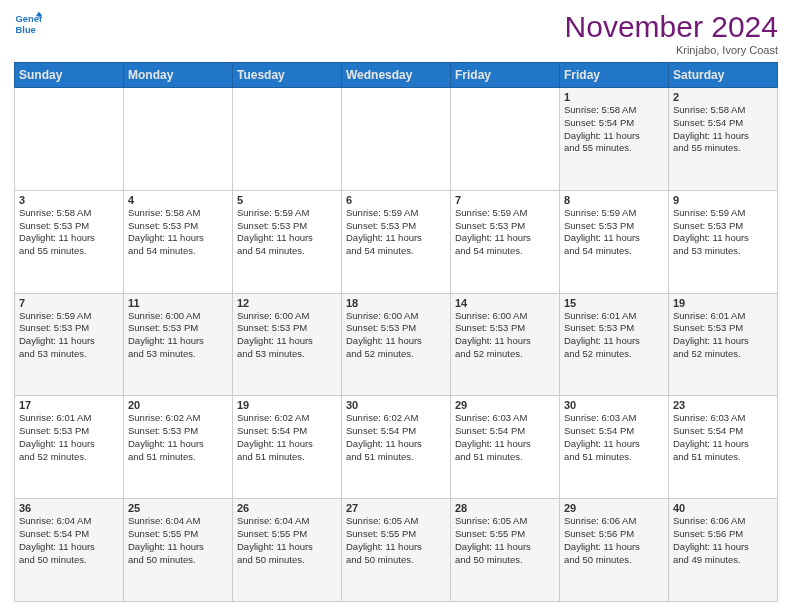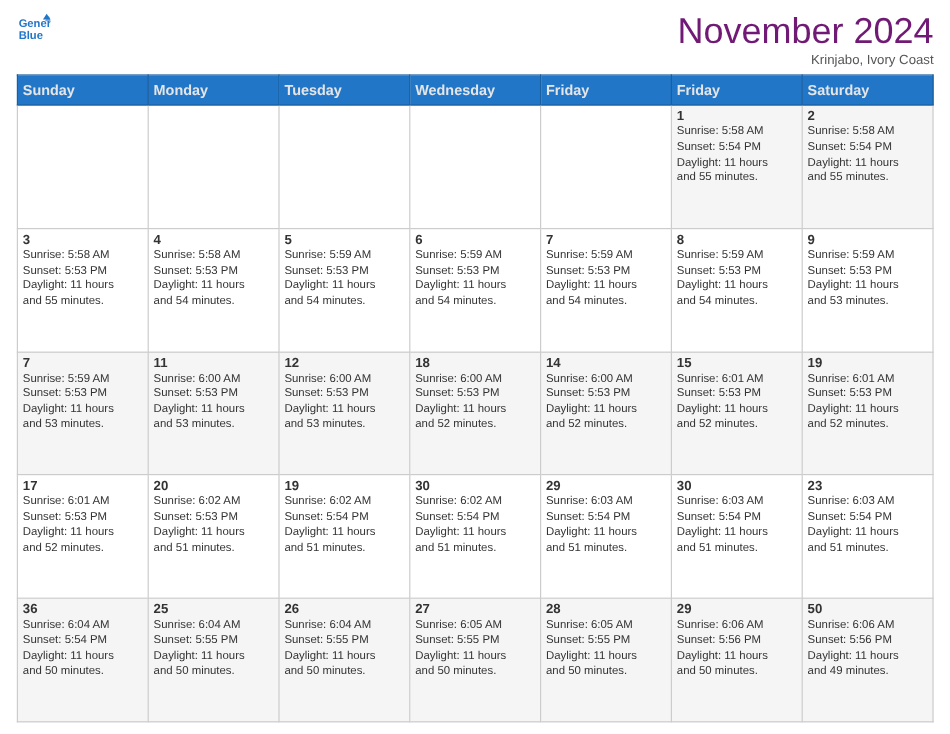--- a/index.html
+++ b/index.html
@@ -339,21 +339,21 @@
 and 50 minutes.</div>
           </td>
           <td>
             <span class="day-num">29</span>
             <div class="day-info" style="white-space: pre-line;">Sunrise: 6:06 AM
 Sunset: 5:56 PM
 Daylight: 11 hours
 and 50 minutes.</div>
           </td>
           <td>
-            <span class="day-num">50</span>
+            <span class="day-num">40</span>
             <div class="day-info" style="white-space: pre-line;">Sunrise: 6:06 AM
 Sunset: 5:56 PM
 Daylight: 11 hours
 and 49 minutes.</div>
           </td>
         </tr>
       </tbody>
   </table>
 </div>
 

